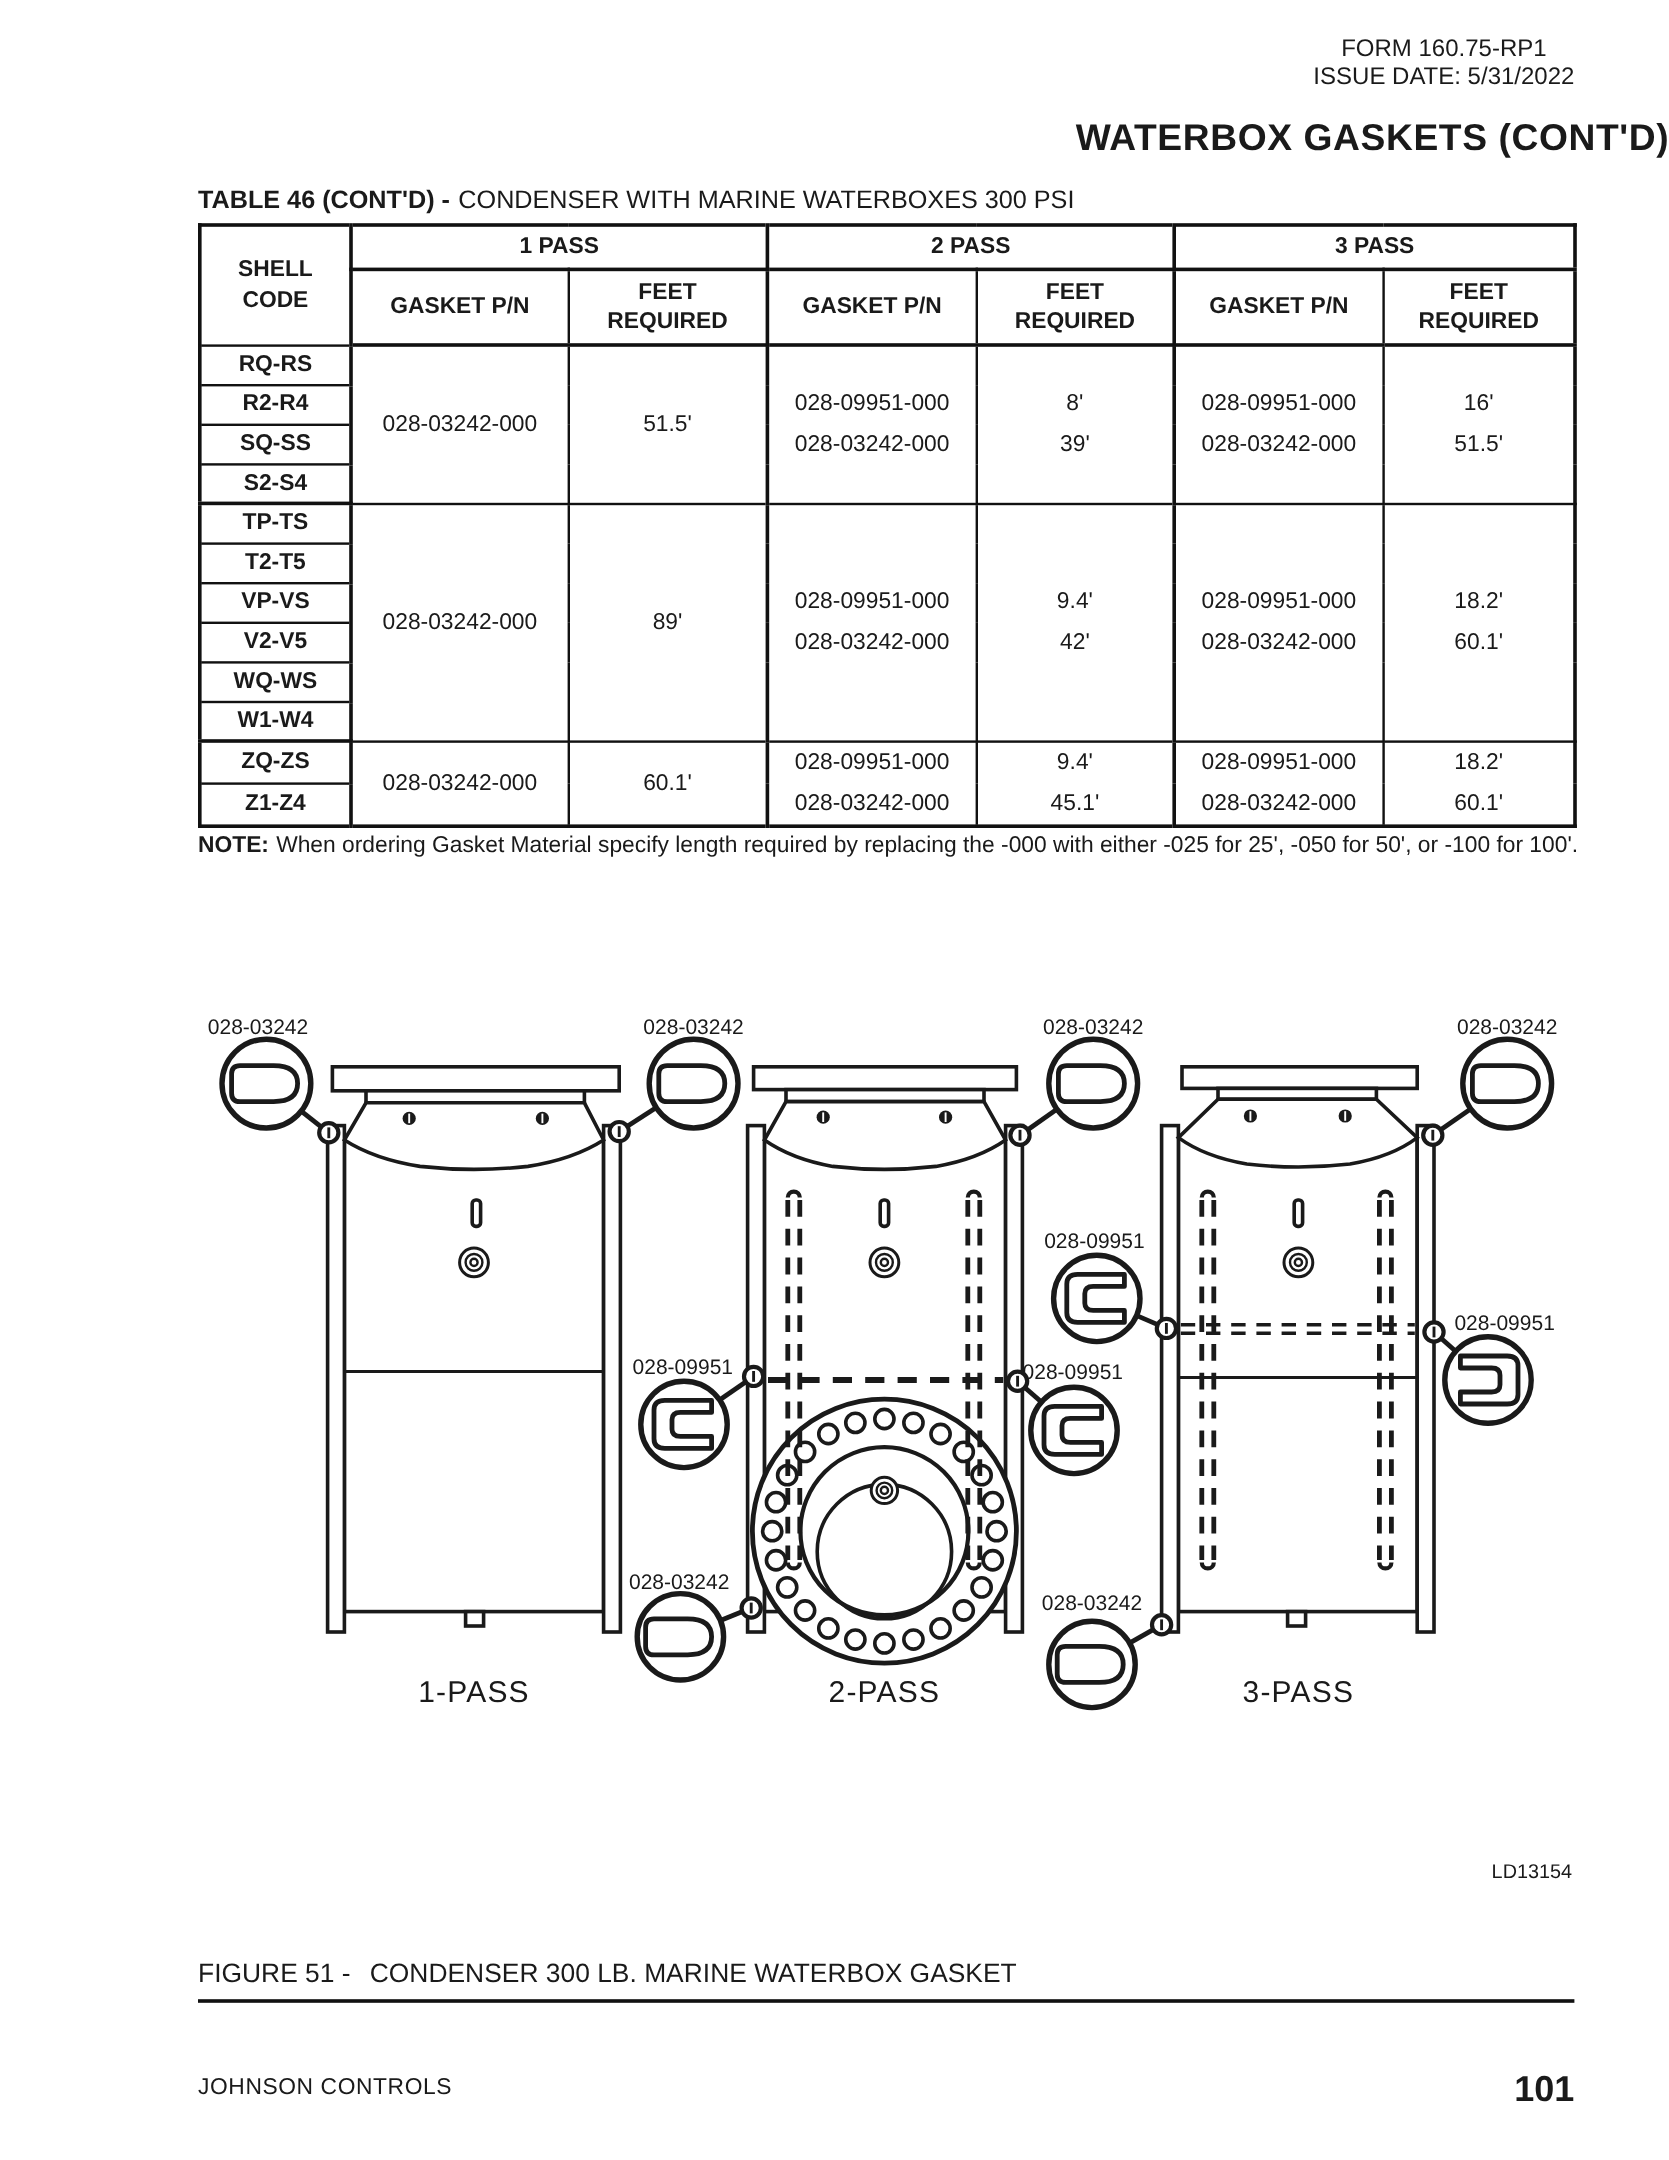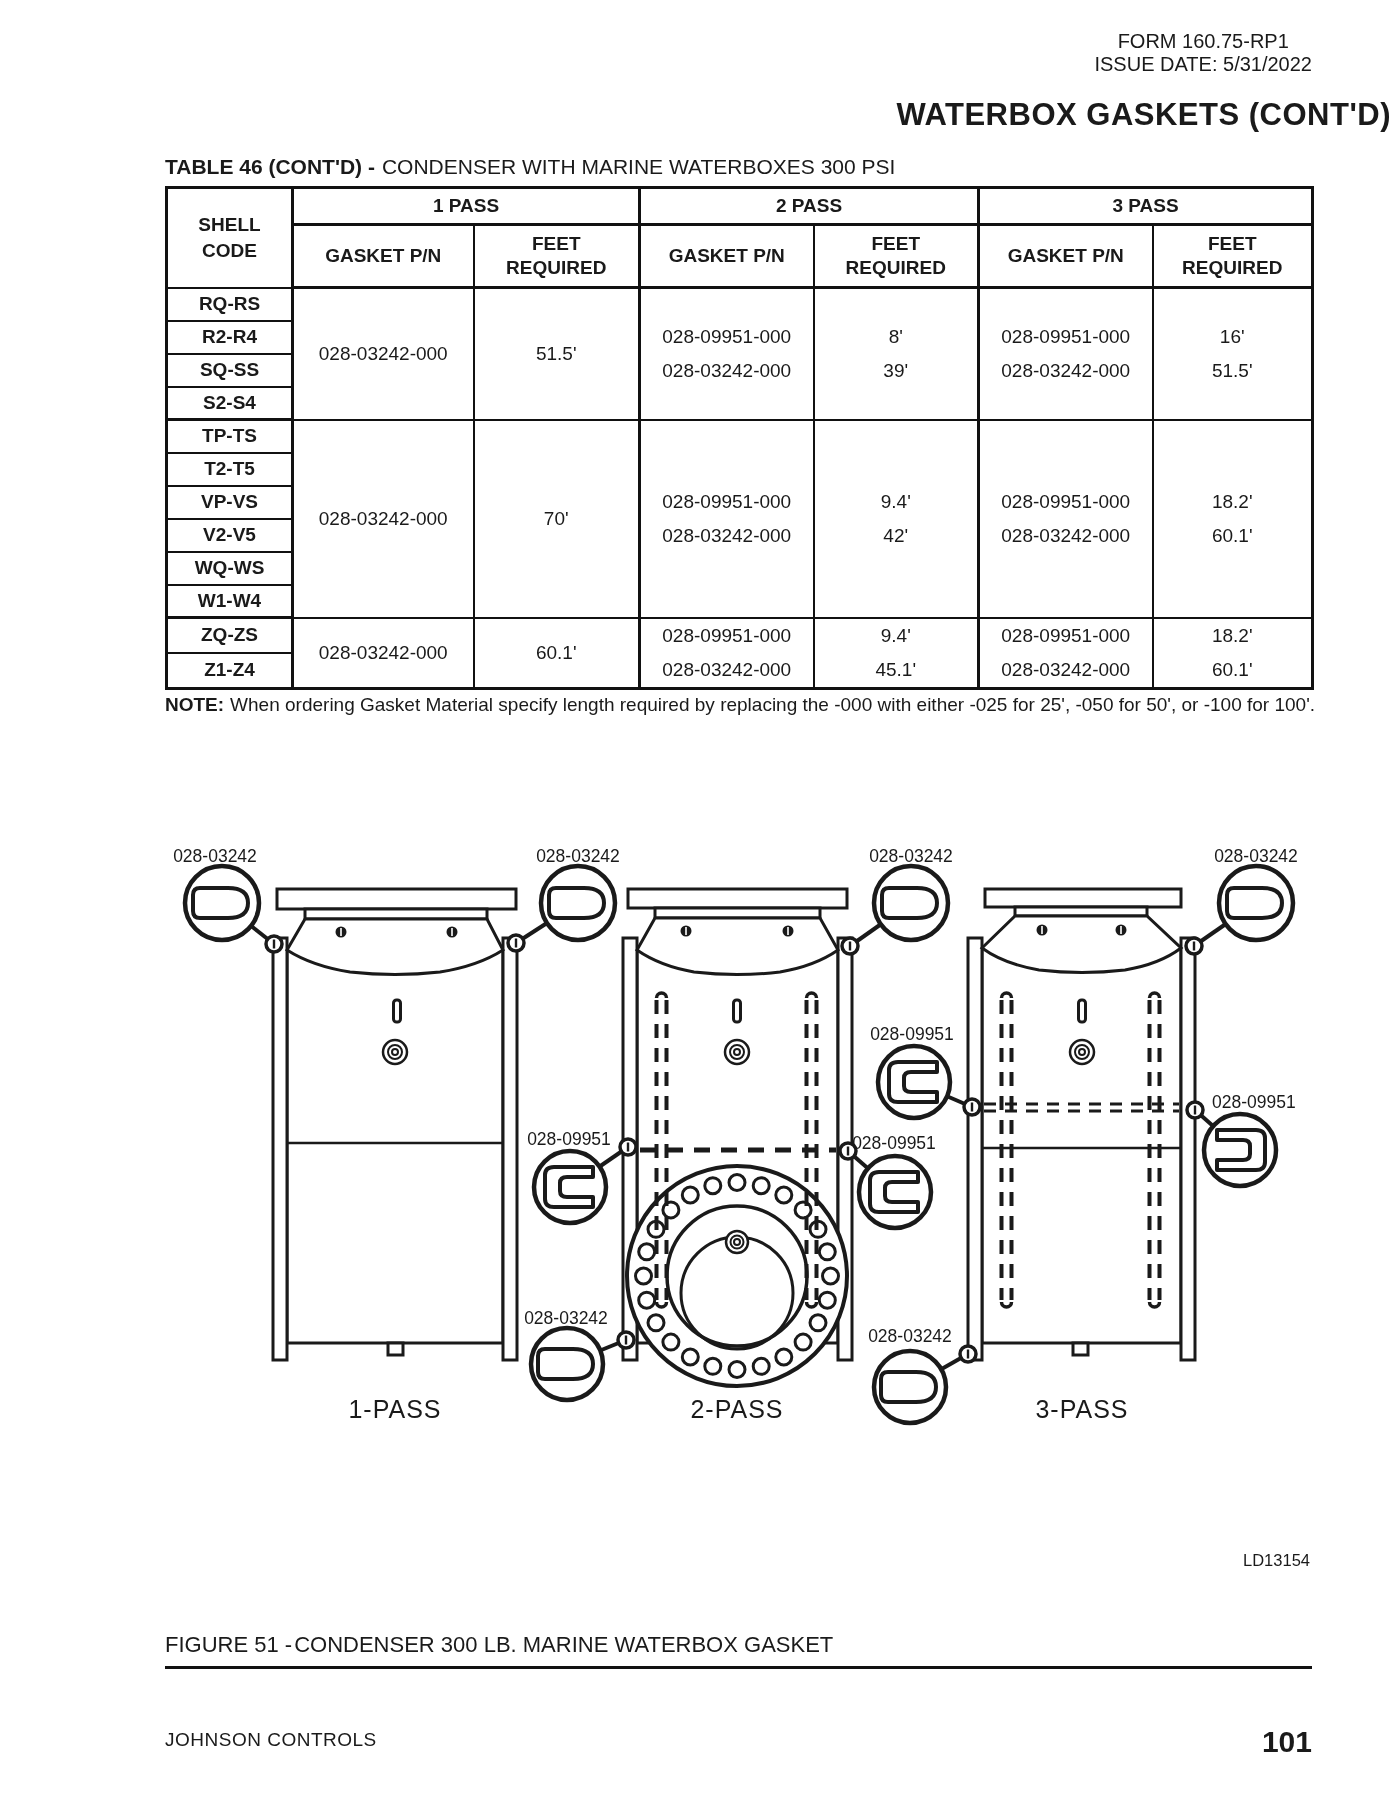--- a/index.html
+++ b/index.html
@@ -60,21 +60,21 @@
   .bolt{fill:#fff;stroke:#1a1a1a;stroke-width:2.5}
   .boltn{fill:none;stroke:#1a1a1a;stroke-width:2}
   .flabel{font-size:17.5px;fill:#1a1a1a}
   .dlabel{font-size:25px;fill:#1a1a1a;letter-spacing:1px}
   #flange-holes circle{fill:#fff;stroke:#1a1a1a;stroke-width:3}
 
   
   #ld{top:1551px;right:81px;font-size:16.5px}
   #fcap{top:1632px;left:165px;font-size:22px;white-space:nowrap}
   #fcap .b{font-weight:normal}
-  #fcap .r{margin-left:2px}
+  #fcap .r{margin-left:16px}
   #rule{top:1666px;left:165px;width:1147px;height:3px;background:#111}
   #ftl{top:1729px;left:165px;font-size:19px;letter-spacing:.5px}
   #ftr{top:1725px;right:79px;font-size:30px;font-weight:bold}
 </style>
 </head>
 <body>
 
 <div id="hdr" class="abs">
   <div>FORM 160.75-RP1</div>
   <div>ISSUE DATE: 5/31/2022</div>
@@ -154,21 +154,21 @@
     <tr>
           <td class="shell cR3">SQ-SS</td>
         </tr>
     <tr class="grp-end">
           <td class="shell cR3">S2-S4</td>
         </tr>
 
     <tr>
       <td class="shell cR3">TP-TS</td>
       <td rowspan="6" class="mcell">028-03242-000</td>
-      <td rowspan="6" class="mcell cR3">70'</td>
+      <td rowspan="6" class="mcell cR3">89'</td>
       <td rowspan="6" class="mcell">
         <div>028-09951-000</div>
         <div>028-03242-000</div>
       </td>
       <td rowspan="6" class="mcell cR3">
         <div>9.4'</div>
         <div>42'</div>
       </td>
       <td rowspan="6" class="mcell">
         <div>028-09951-000</div>

